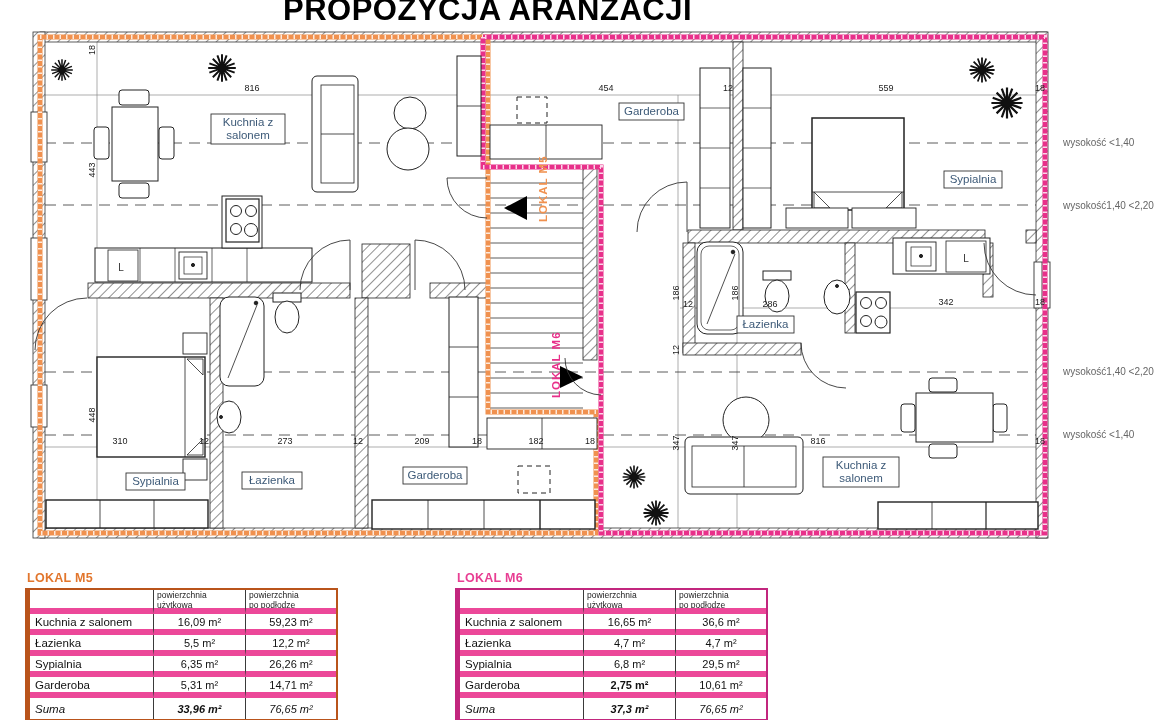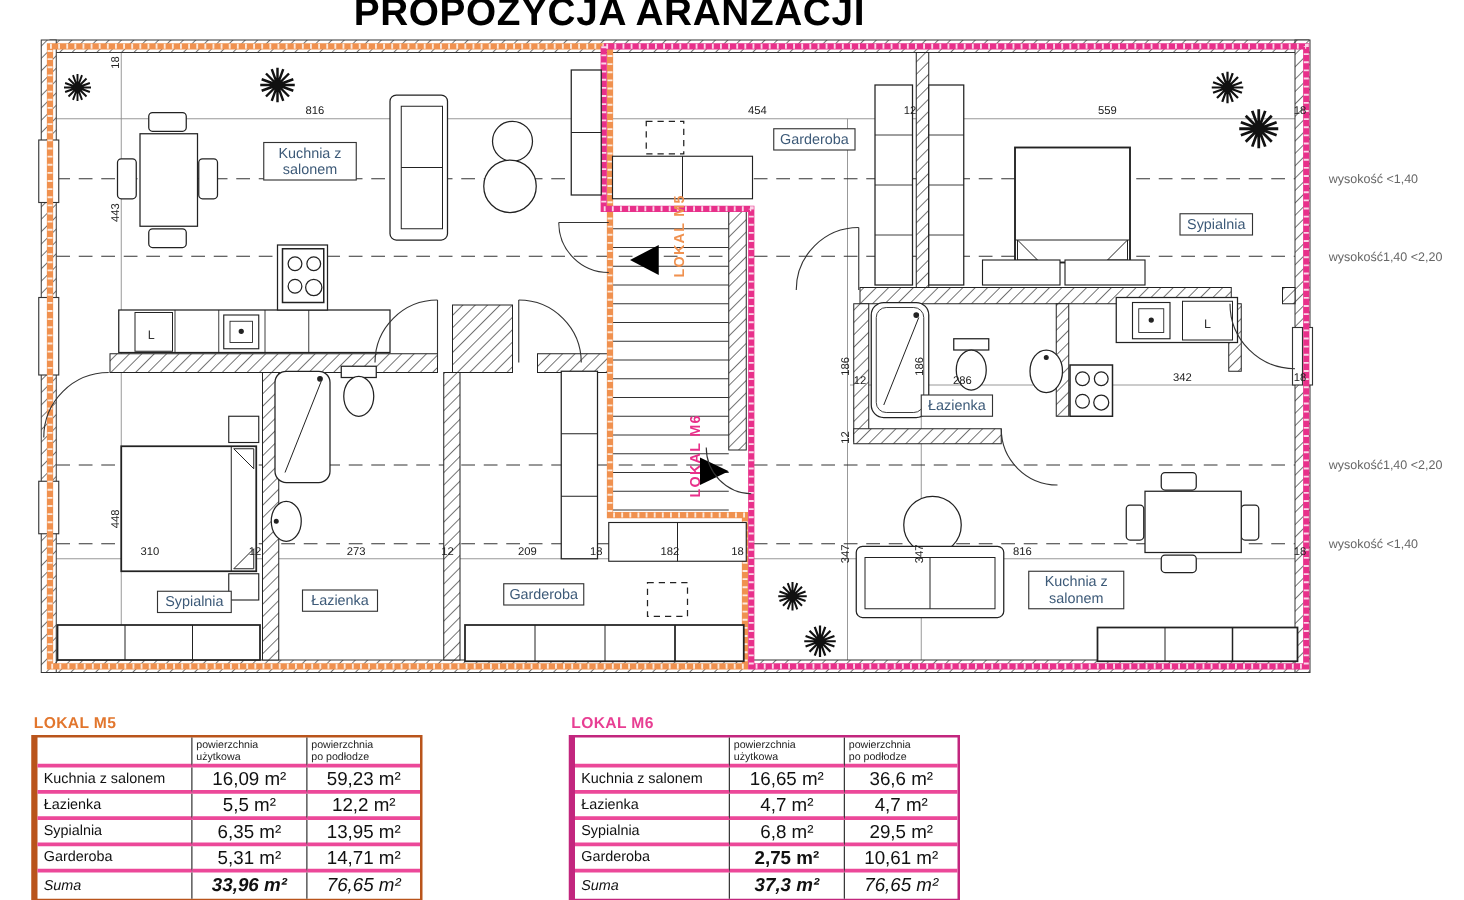--- a/index.html
+++ b/index.html
@@ -12,26 +12,26 @@
     color:#000;letter-spacing:.5px;white-space:nowrap;
   }
   #plan{position:absolute;left:0;top:0;}
   .table-block{position:absolute;top:571px;}
   .tb-title{font-size:12.5px;font-weight:bold;margin:0 0 3px 2px;letter-spacing:.3px;}
   .tgrid{
     display:grid;grid-template-columns:124px 92px 90px;
     grid-template-rows:24px repeat(5,21px);
     background:#fff;border-style:solid;border-width:2px 2px 2px 5px;
   }
-  .cell{border-right:1px solid #3a3a3a;border-bottom:3px solid #ec4899;overflow:hidden;}
+  .cell{border-right:1px solid #3a3a3a;border-bottom:6px solid #ec4899;overflow:hidden;}
   .cell.lastcol{border-right:none;}
   .cell.lastrow{border-bottom:none;font-style:italic;}
   .th{font-size:8.5px;line-height:1.12;padding:1px 3px;color:#222;}
   .name{font-size:11.5px;color:#111;display:flex;align-items:center;padding-left:5px;}
-  .val{font-size:15px;color:#111;display:flex;align-items:center;justify-content:center;text-align:center;}
+  .val{font-size:11px;color:#111;display:flex;align-items:center;justify-content:center;text-align:center;}
   .bold{font-weight:bold;}
 </style>
 </head>
 <body>
 
 <div class="title">PROPOZYCJA ARANŻACJI</div>
 
 <svg id="plan" width="1171" height="560" viewBox="0 0 1171 560">
   <defs>
     <pattern id="hatch" patternUnits="userSpaceOnUse" width="7" height="7" patternTransform="rotate(45)">
@@ -389,21 +389,21 @@
           <div>po podłodze</div>
         </div>
         <div class="cell name">Kuchnia z salonem</div>
         <div class="cell val">16,09 m²</div>
         <div class="cell val lastcol">59,23 m²</div>
         <div class="cell name">Łazienka</div>
         <div class="cell val">5,5 m²</div>
         <div class="cell val lastcol">12,2 m²</div>
         <div class="cell name">Sypialnia</div>
         <div class="cell val">6,35 m²</div>
-        <div class="cell val lastcol">13,95 m²</div>
+        <div class="cell val lastcol">26,26 m²</div>
         <div class="cell name">Garderoba</div>
         <div class="cell val">5,31 m²</div>
         <div class="cell val lastcol">14,71 m²</div>
         <div class="cell name lastrow">Suma</div>
         <div class="cell val lastrow bold">33,96 m²</div>
         <div class="cell val lastcol lastrow">76,65 m²</div>
       </div>
     </div>
     <div class="table-block" style="left: 455px;">
       <div class="tb-title" style="color: rgb(232, 62, 147);">LOKAL M6</div>

